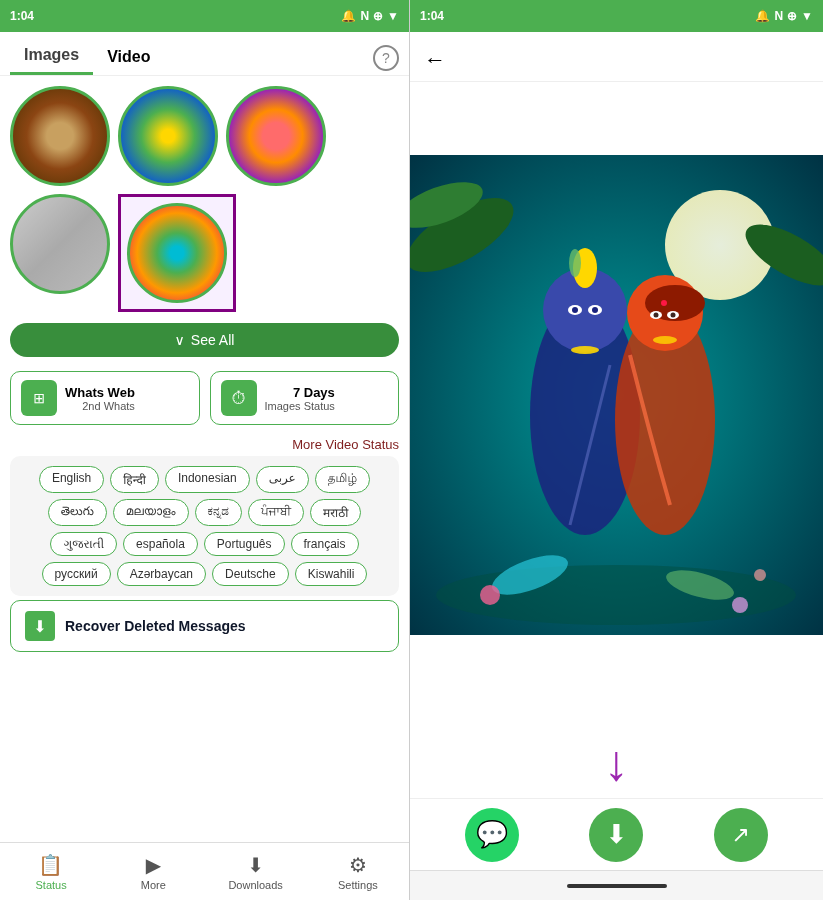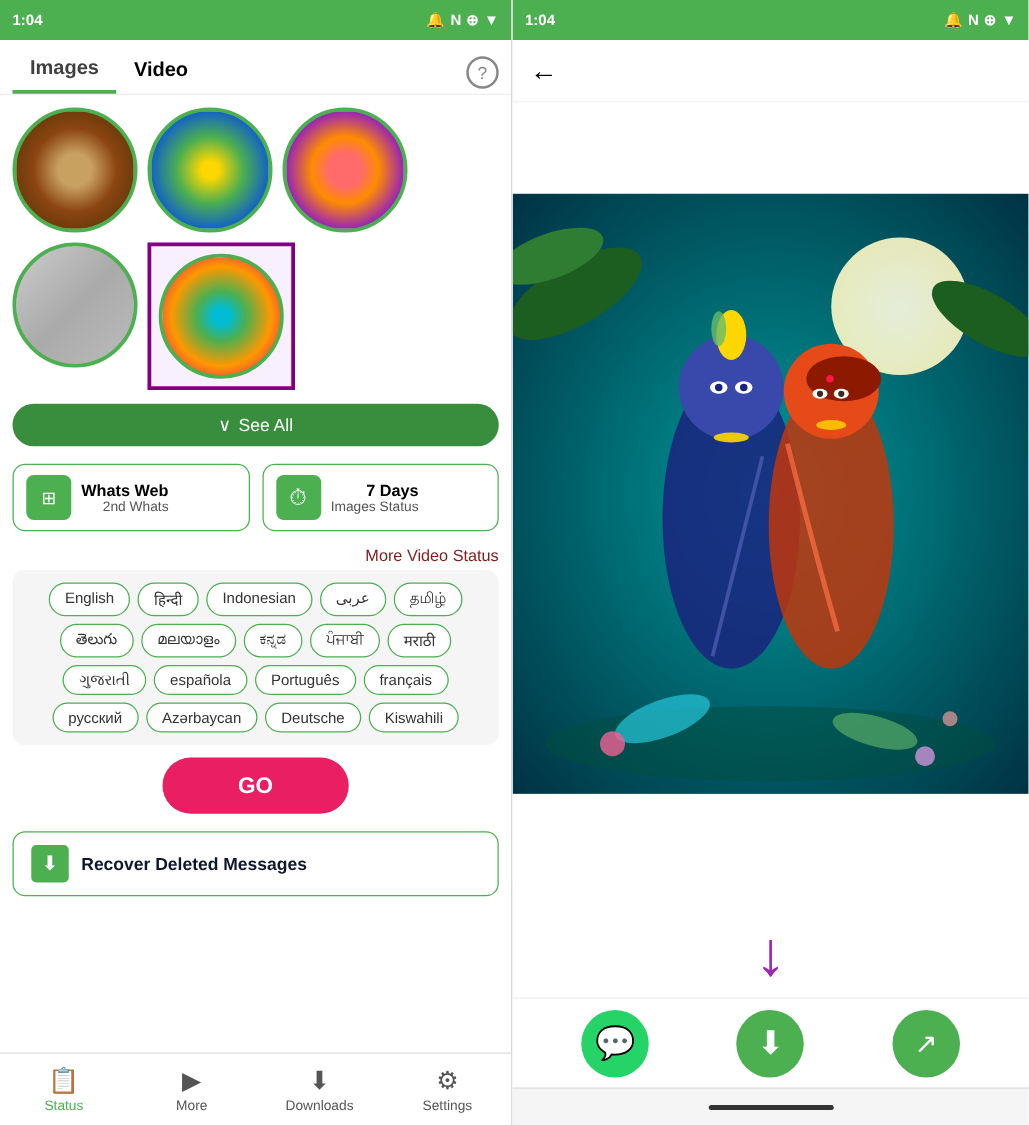--- a/index.html
+++ b/index.html
@@ -464,21 +464,20 @@
       <div class="chip">española</div>
       <div class="chip">Português</div>
       <div class="chip">français</div>
       <div class="chip">русский</div>
       <div class="chip">Azərbaycan</div>
       <div class="chip">Deutsche</div>
       <div class="chip">Kiswahili</div>
     </div>
   </div>
 
-  <button class="go-btn">GO</button>
 
   <div class="recover-section">
     <div class="recover-icon">⬇</div>
     <span class="recover-text">Recover Deleted Messages</span>
   </div>
 
   <div class="bottom-nav">
     <div class="nav-item active">
       <span class="nav-icon">📋</span>
       <span>Status</span>

